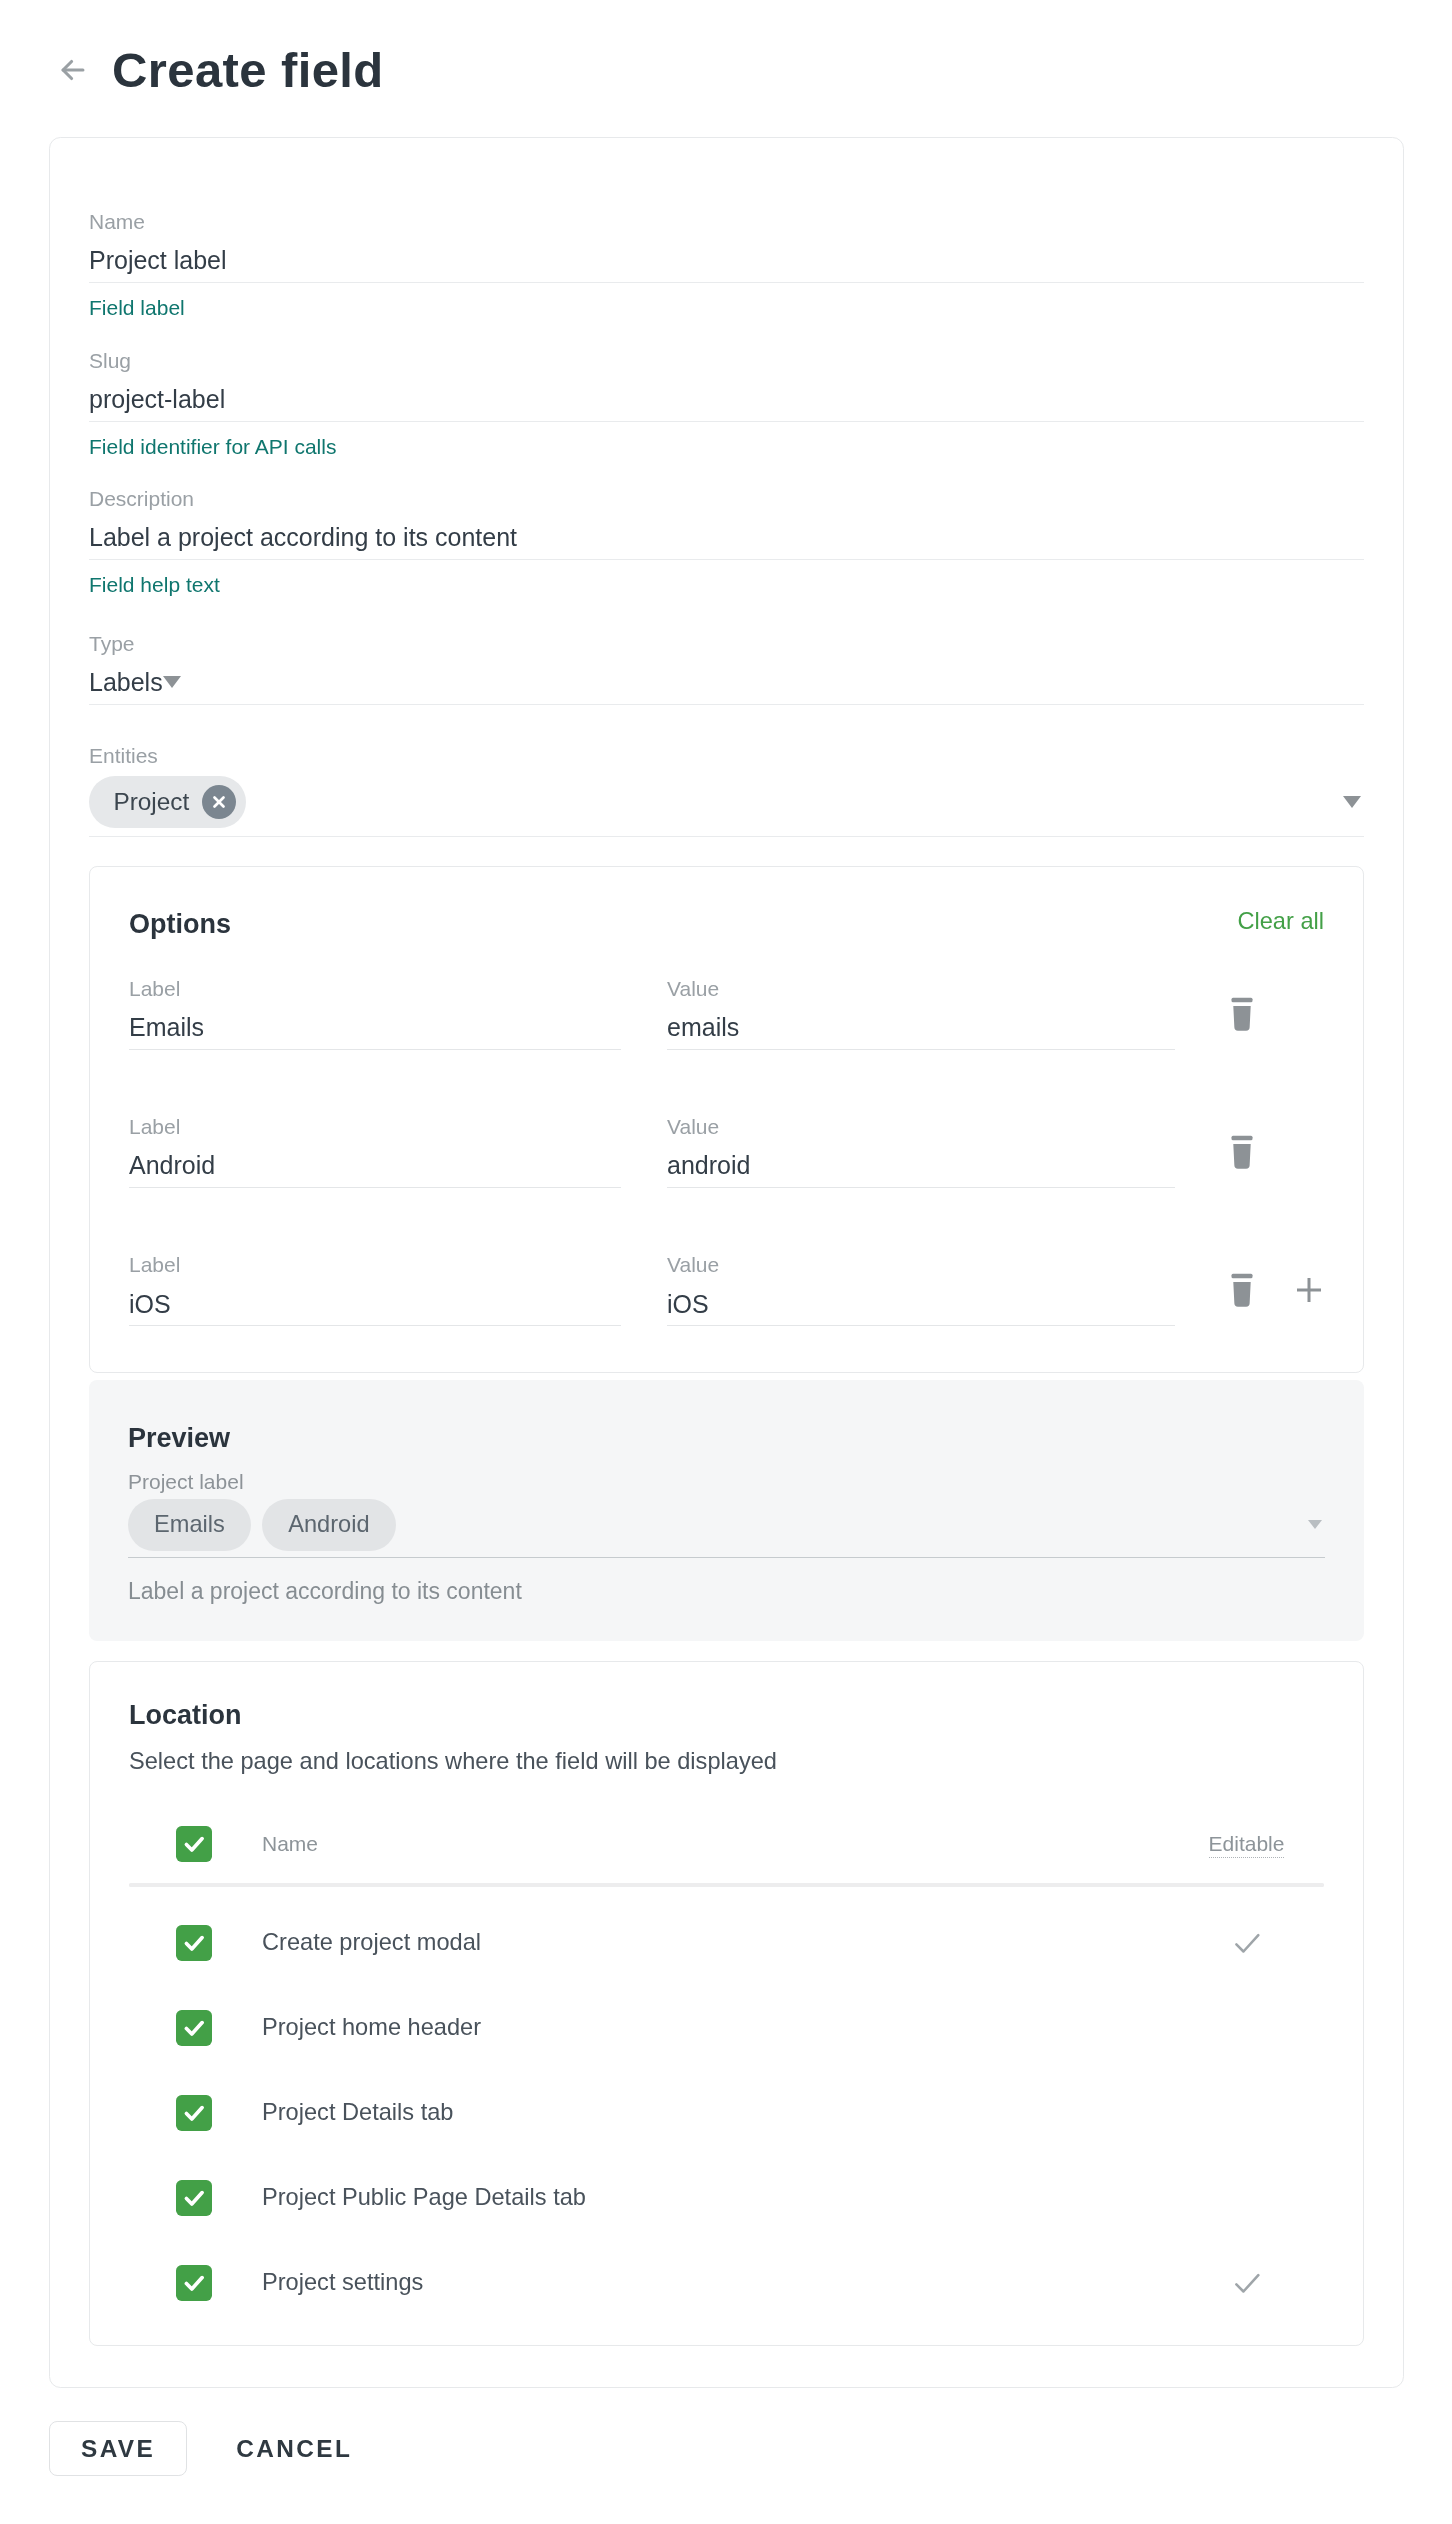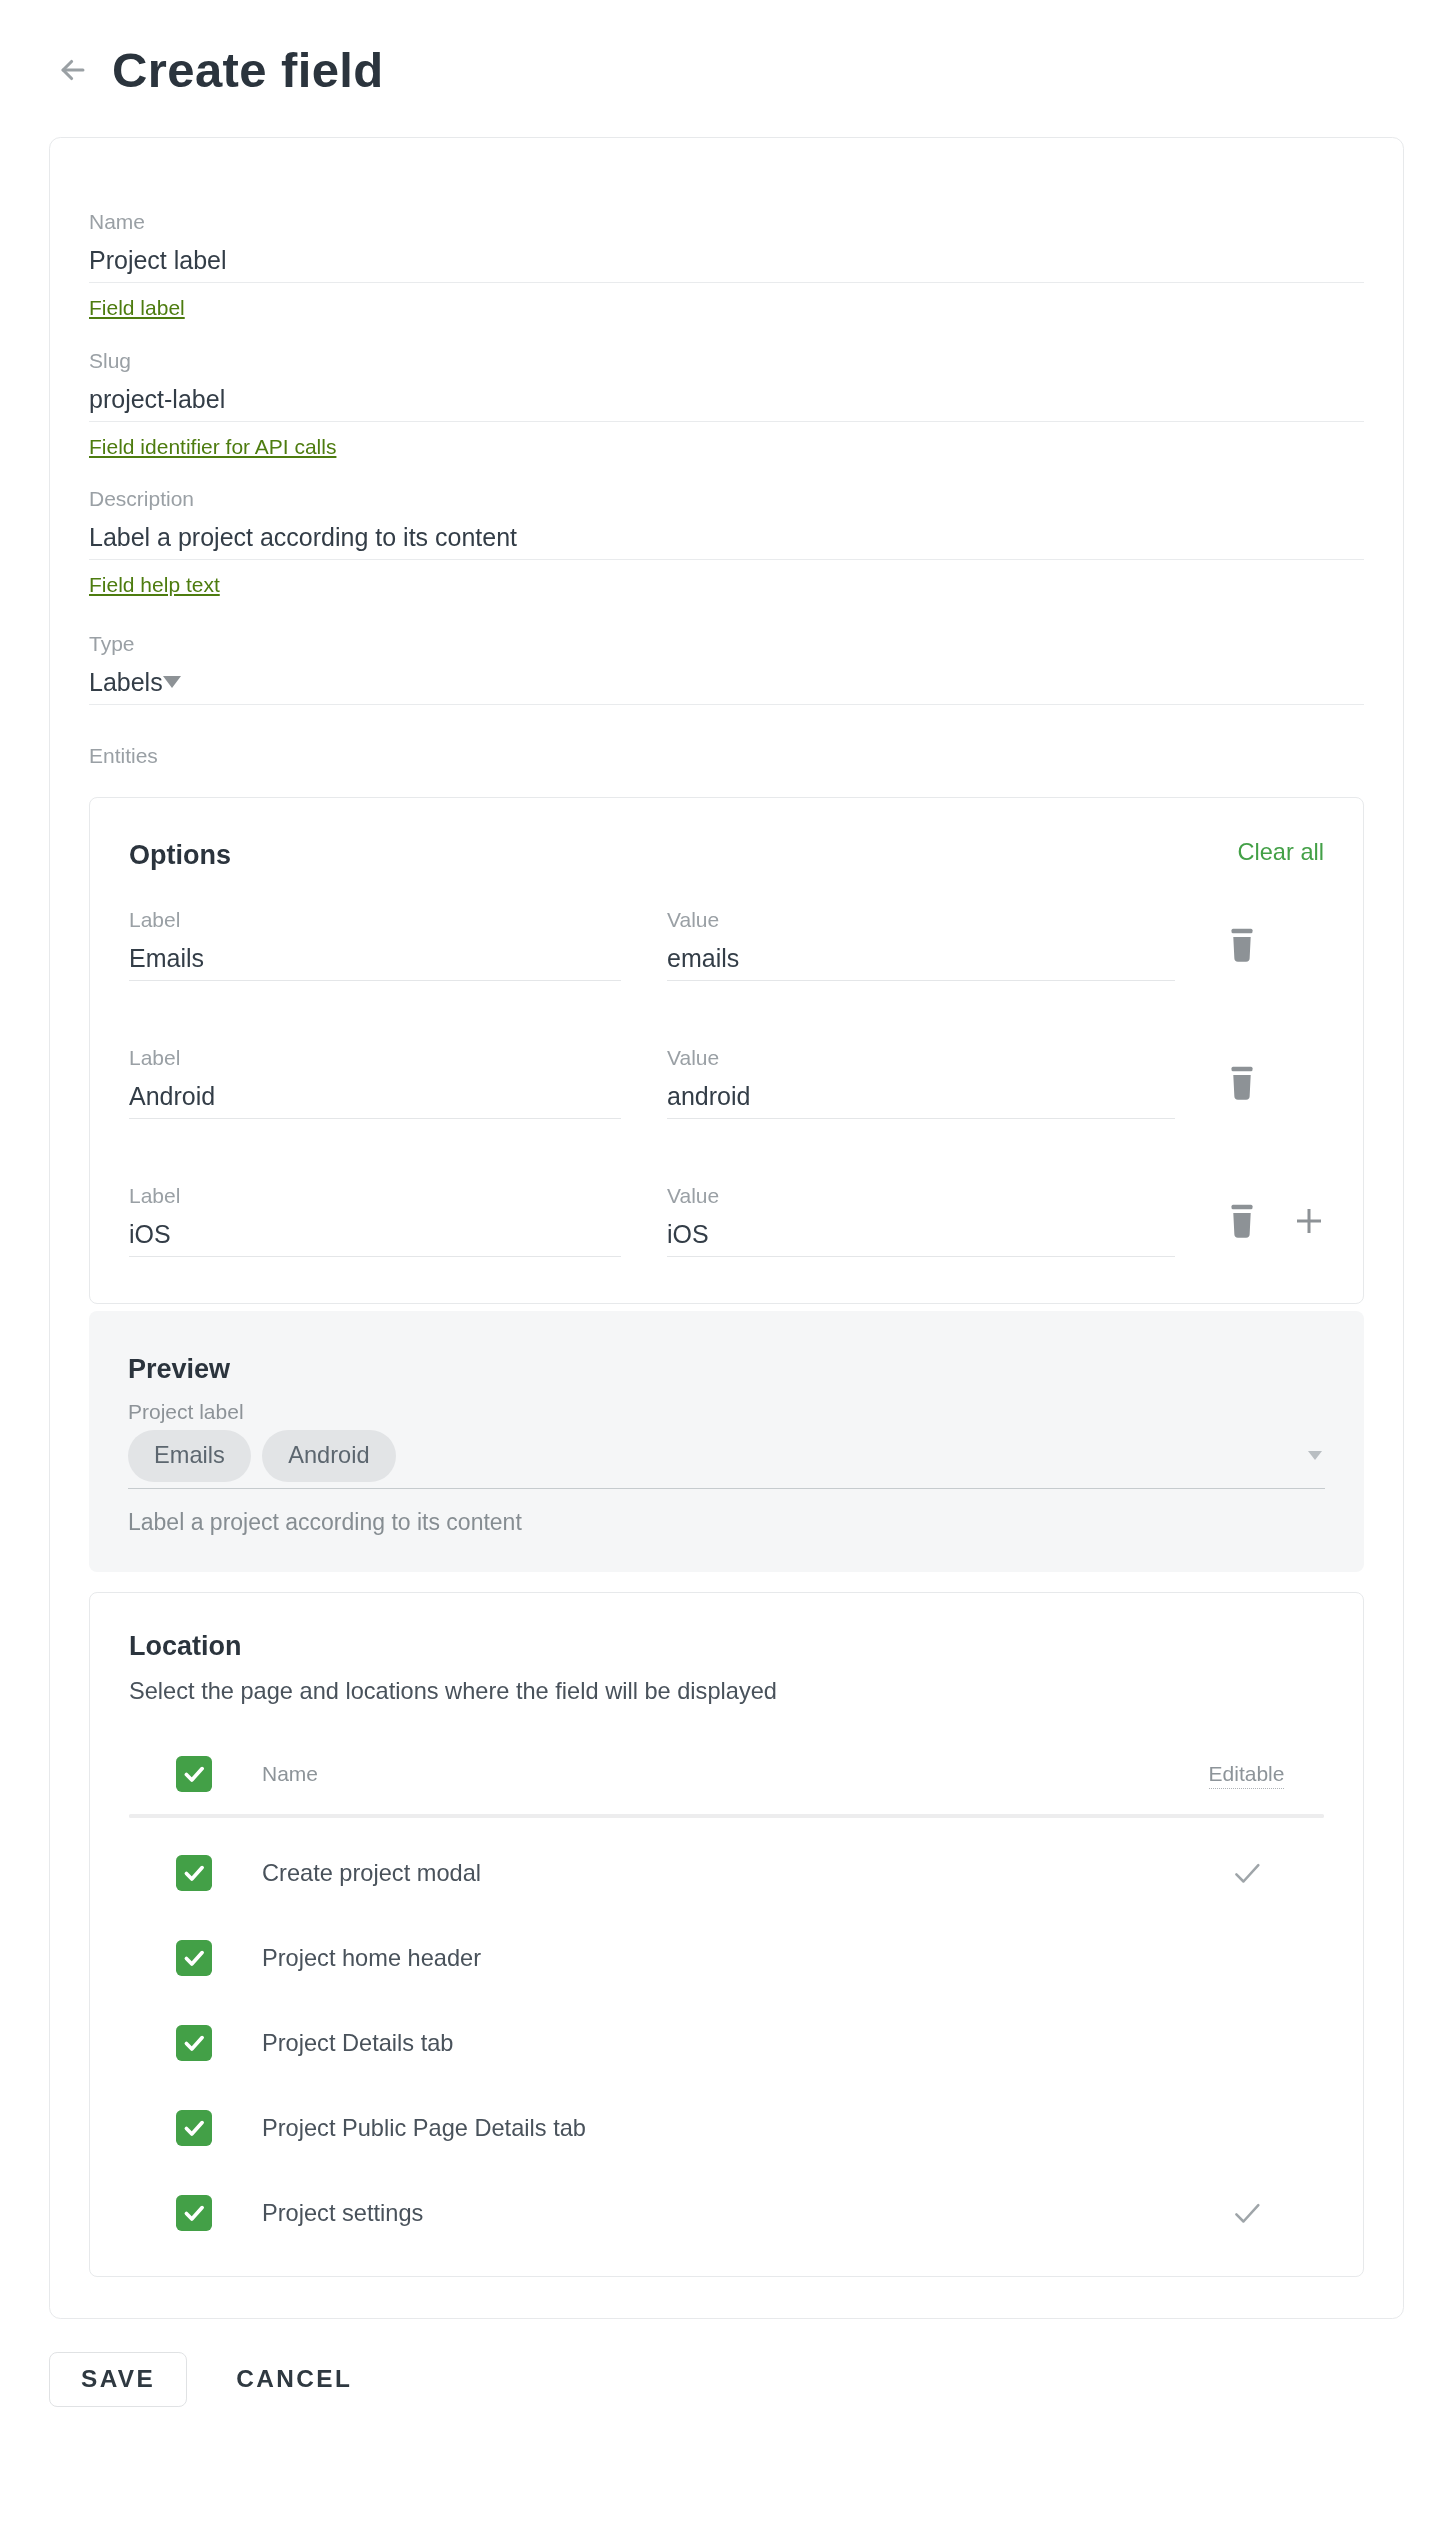--- a/index.html
+++ b/index.html
@@ -25,21 +25,21 @@
     padding: 72px 39px 41px 39px;
     background: #fff;
   }
 
   
   .field { margin-top: 28px; }
   .field:first-child { margin-top: 0; }
   .f-label  { font-size: 21px; line-height: 24.4px; color: #9aa0a5; }
   .f-value  { font-size: 25px; line-height: 33px; margin-top: 9.8px; padding-bottom: 4.9px;
               border-bottom: 1.6px solid #e9ebed; color: #333d47; }
-  .f-helper { font-size: 21px; line-height: 24.4px; margin-top: 13px; color: #4d7c0f; text-decoration: underline; }
+  .f-helper { font-size: 21px; line-height: 24.4px; margin-top: 13px; color: #0f766e; }
 
   .select-row { display: flex; align-items: center; justify-content: flex-start; cursor: pointer; }
   .caret { width: 0; height: 0; border-left: 9.8px solid transparent; border-right: 9.8px solid transparent;
            border-top: 12.2px solid #8d9296; margin-right: 3.3px; flex: none; }
   .caret.small { border-left-width: 7.3px; border-right-width: 7.3px; border-top-width: 9px;
                  border-top-color: #b9bec2; }
 
   .chips-line { display: flex; align-items: center; margin-top: 8.1px; padding-bottom: 8.1px;
                 border-bottom: 1.6px solid #e9ebed; }
   .chip-entity { display: flex; align-items: center; background: #e6e8ea; border-radius: 28px;
@@ -133,20 +133,34 @@
   <div class="field" style="margin-top:34px">
     <div class="f-label">Type</div>
     <div class="f-value select-row">
       <span>Labels</span>
       <span class="caret"></span>
     </div>
   </div>
 
   <div class="field" style="margin-top:39px">
     <div class="f-label">Entities</div>
+    <div class="chips-line">
+      <span class="chip-entity">
+        <span class="chip-text">Project</span>
+        <button class="x-circle">
+          <span>
+            <svg width="18" height="18" viewBox="0 0 20 20" fill="none" stroke="#ffffff" stroke-width="3" stroke-linecap="round">
+              <path d="M5 5l10 10"></path>
+                <path d="M15 5L5 15"></path>
+            </svg>
+          </span>
+        </button>
+      </span>
+      <span class="caret" style="margin-left:auto"></span>
+    </div>
   </div>
 
   <div class="panel">
     <div class="panel-head">
       <div class="panel-title">Options</div>
       <button class="link-green">Clear all</button>
     </div>
 
     <div class="opt-row">
       <div class="opt-col">

